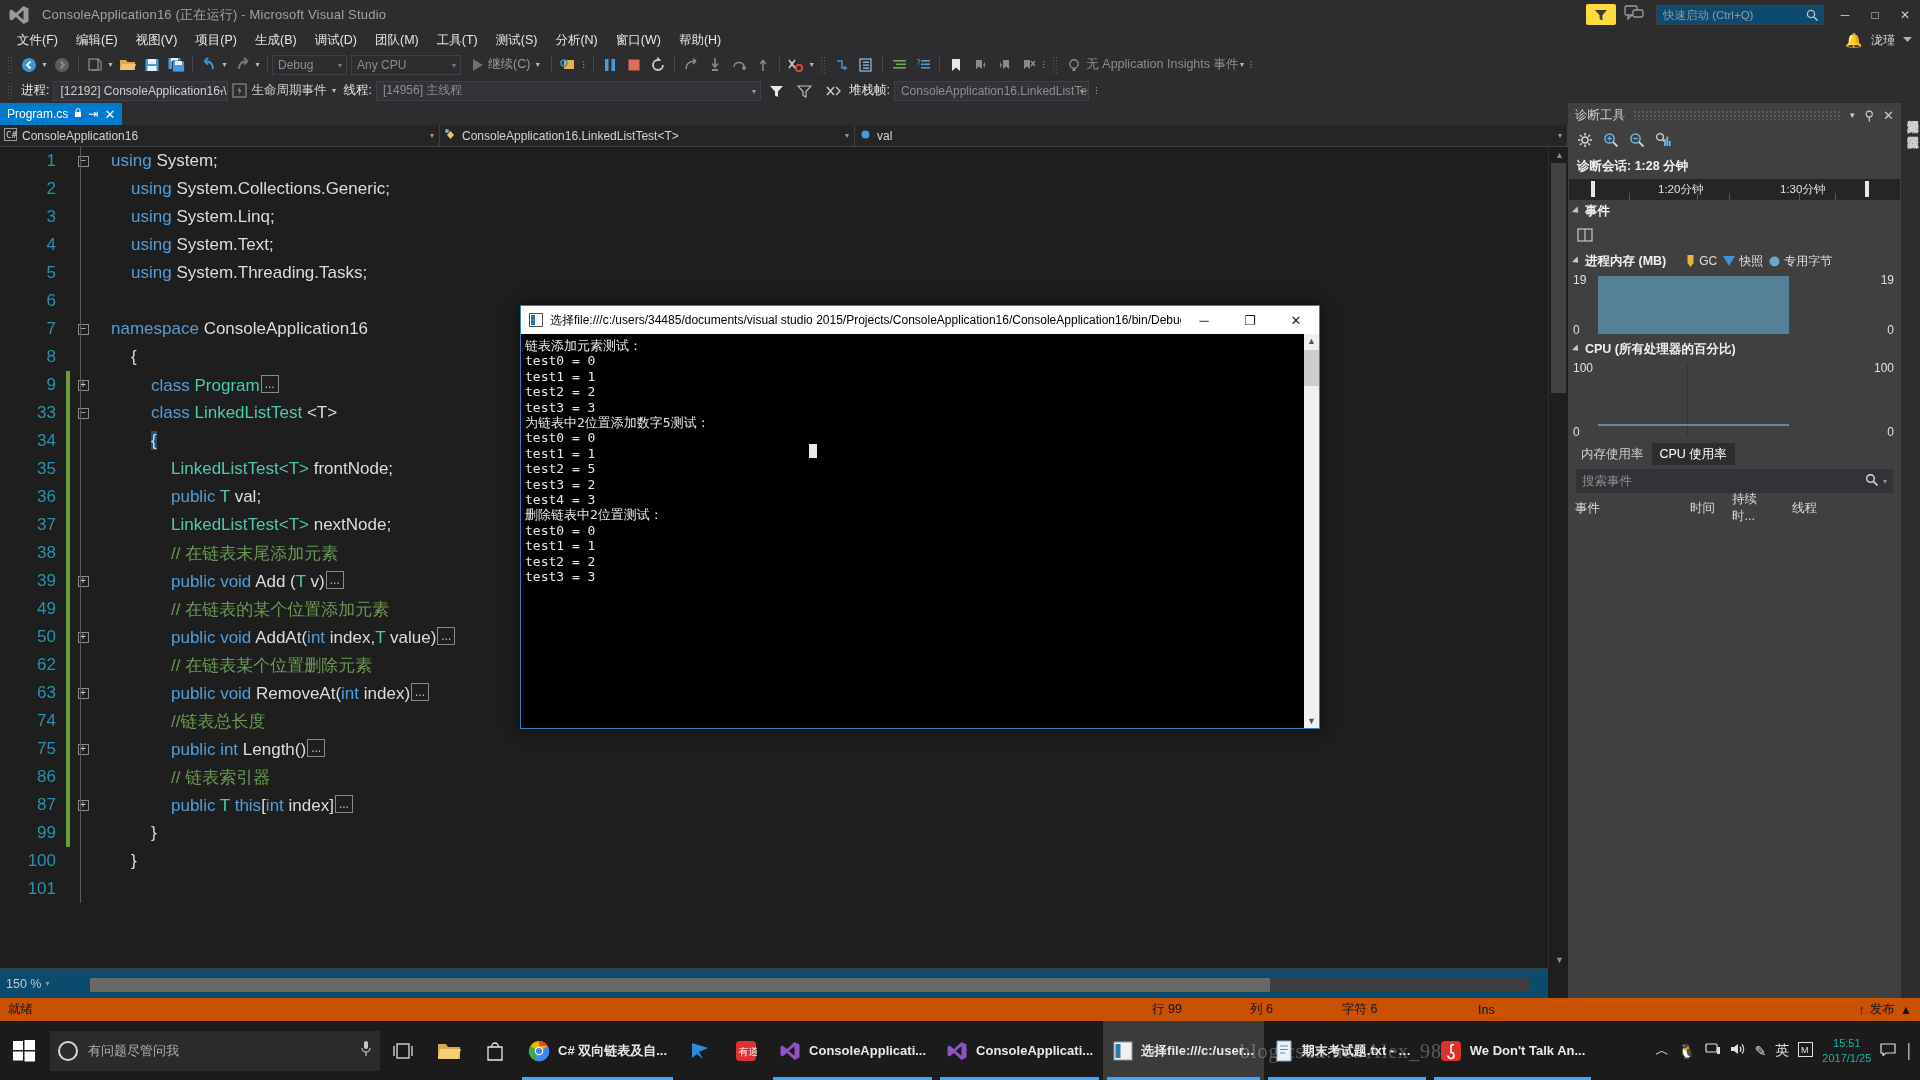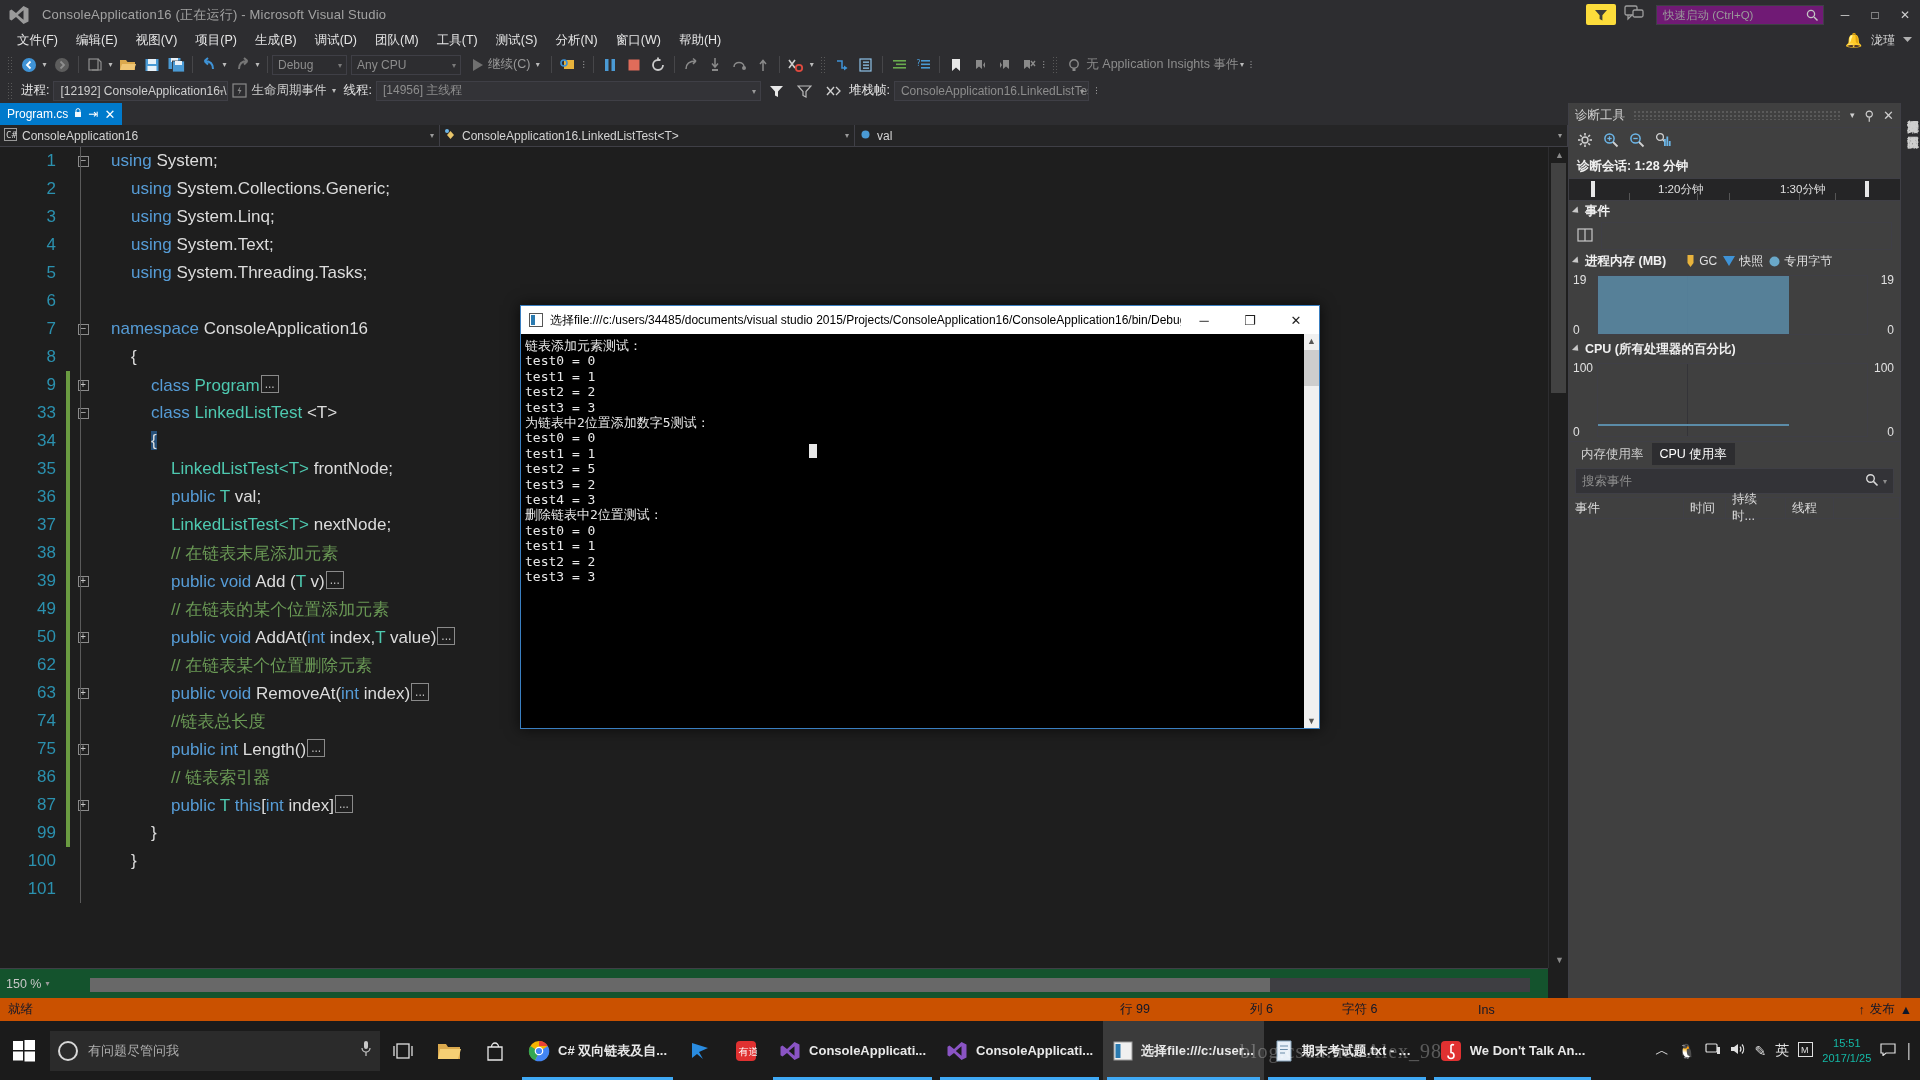--- a/index.html
+++ b/index.html
@@ -23,21 +23,21 @@
   .vs-logo svg { display:block; }
   .title-text { margin-left:12px; color:#a3a3a3; font-size:13px; letter-spacing:.2px; }
   .tb-right { position:absolute; right:0; top:0; height:29px; display:flex; align-items:center; }
   .notif-box {
     width:30px; height:21px; background:#fcdc3b; border-radius:2px;
     display:flex; align-items:center; justify-content:center; margin-right:8px;
   }
   .notif-box svg { display:block; }
   .feedback-ico { width:22px; height:22px; margin-right:10px; opacity:.8; }
   .quicklaunch {
-    width:168px; height:20px; background:#701a75; border:1px solid #3f3f46;
+    width:168px; height:20px; background:#0c4a6e; border:1px solid #3f3f46;
     color:#9a9a9a; font-size:11.5px; padding:2px 22px 2px 6px; position:relative;
     margin-right:6px;
   }
   .ql-icon { position:absolute; right:4px; top:3px; }
   .wbtn { width:30px; height:29px; display:flex; align-items:center; justify-content:center; color:#cfcfcf; }
 
   
   .menubar {
     position:absolute; left:0; top:29px; width:1920px; height:22px;
     display:flex; align-items:center; padding-left:8px; background:#2d2d30;
@@ -139,21 +139,21 @@
   .ellip {
     display:inline-block; border:1px solid #8a8a8a; color:#c0c0c0;
     padding:0 3px; font-size:12px; line-height:16px; vertical-align:3px;
     margin-left:1px;
   }
   .selbrace { background:#264f78; }
 
   
   .editor-bottom {
     position:absolute; left:0; bottom:0; width:1548px; height:30px;
-    background:#14532d; border-top:1px solid #3f3f46; display:flex; align-items:center;
+    background:#0c4a6e; border-top:1px solid #3f3f46; display:flex; align-items:center;
   }
   .zoombox {
     width:74px; height:22px; margin-left:6px; color:#c8c8c8; font-size:12.5px;
     display:flex; align-items:center; gap:4px;
   }
   .hscroll {
     position:absolute; left:90px; bottom:6px; width:1440px; height:14px; background:#3e3e42;
   }
   .hscroll-thumb { width:1180px; height:14px; background:#686868; }
   .vscroll-track {
@@ -1021,21 +1021,21 @@
       </div>
     <div class="con-scroll">
       <span class="cs-arrow">▲</span>
       <div class="cs-thumb"></div>
       <span class="cs-arrow">▼</span>
     </div>
   </div>
 
   <div class="statusbar">
     <span class="sb-ready">就绪</span>
-    <span class="sb-cell" style="left:1120px">行 99</span>
+    <span class="sb-cell" style="left:1152px">行 99</span>
     <span class="sb-cell" style="left:1250px">列 6</span>
     <span class="sb-cell" style="left:1342px">字符 6</span>
     <span class="sb-cell" style="left:1478px">Ins</span>
     <span class="sb-right">
       <span>↑</span>
       <span>发布</span>
       <span>▲</span>
     </span>
   </div>
 

